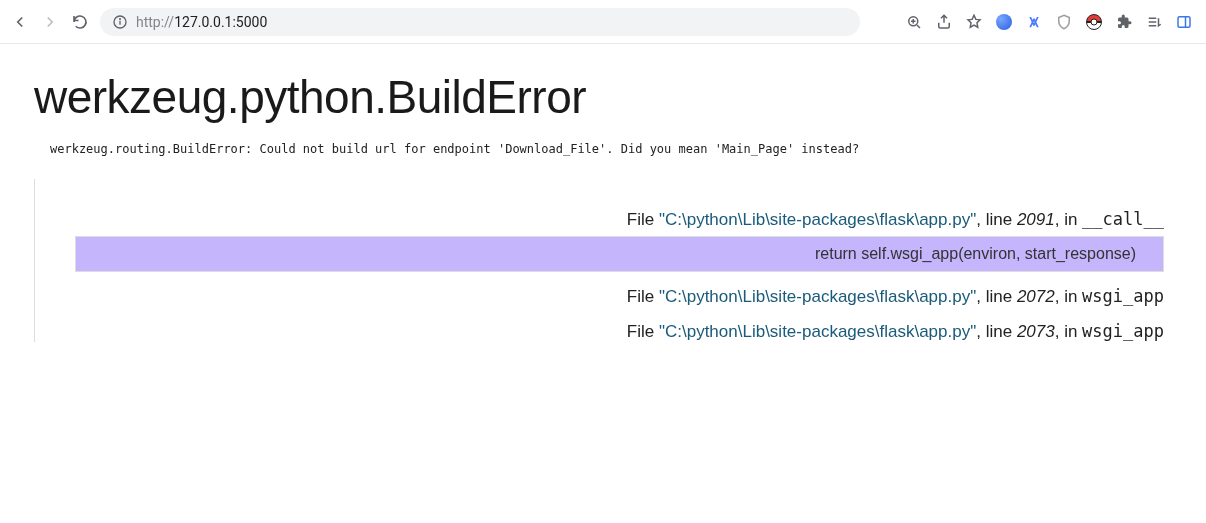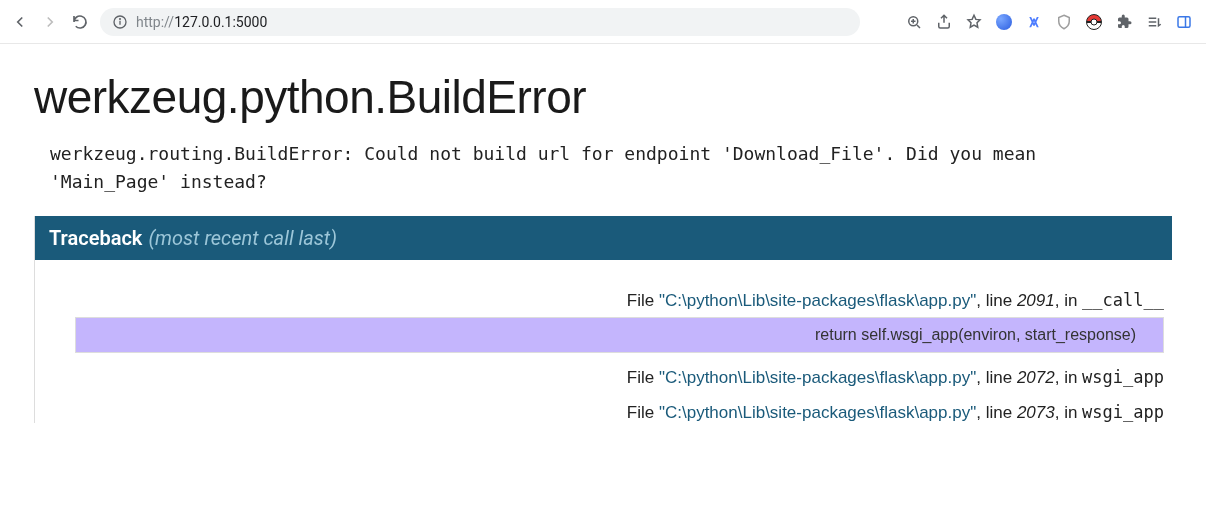--- a/index.html
+++ b/index.html
@@ -21,21 +21,21 @@
   .ext-blue { background: radial-gradient(circle at 30% 30%, #7aa7ff, #2a5de0); }
   .ext-wave { color:#4d7dff; font-weight:bold; font-size:16px; }
   .ext-shield { color:#9e9e9e; }
   .ext-poke { background: linear-gradient(to bottom, #e53935 0 45%, #222 45% 55%, #fff 55% 100%); border:1px solid #222; position:relative; }
   .ext-poke::after{content:"";position:absolute;width:5px;height:5px;background:#fff;border:1px solid #222;border-radius:50%;left:50%;top:50%;transform:translate(-50%,-50%);}
   .ext-puzzle { color:#5f6368; }
   
   
   .page { padding: 26px 34px 0 34px; }
   h1.exc { font-family: "Segoe UI", "Helvetica Neue", Arial, sans-serif; font-weight: 400; font-size: 46px; color: #1a1a1a; letter-spacing: -0.5px; margin-bottom: 16px; }
-  .message { font-family: "Consolas", "Menlo", monospace; font-size: 18px; color: #222; line-height: 1.55; padding: 0 16px 20px 16px; }
+  .message { font-family: "Consolas", "Menlo", monospace; font-size: 12px; color: #222; line-height: 1.55; padding: 0 16px 20px 16px; }
   
   .tb-container { border-left: 1px solid #ddd; }
   .tb-header { background: #1a5a7a; color: #fff; padding: 10px 14px; font-size: 20px; display:flex; align-items:baseline; gap:6px; }
   .tb-header .sub { color: #9cc6d8; font-style: italic; font-weight: 400; }
   .tb-header .main { font-weight: 600; }
   
   .frames { padding: 30px 8px 0 40px; }
   .frame { margin-bottom: 14px; text-align: right; }
   .frame-loc { font-size: 17px; color: #222; margin-bottom: 6px; font-family: "Segoe UI", sans-serif;}
   .frame-loc .path { color: #1a5a7a; }
@@ -125,24 +125,20 @@
         </svg>
       </div>
   </div>
 </div>
 
 <div class="page">
   <h1 class="exc">werkzeug.python.BuildError</h1>
   <div class="message">werkzeug.routing.BuildError: Could not build url for endpoint 'Download_File'. Did you mean 'Main_Page' instead?</div>
 
   <div class="tb-container">
-    <div class="tb-header">
-      <span class="main">Traceback</span>
-      <span class="sub">(most recent call last)</span>
-    </div>
     <div class="frames" id="frames">
         <div class="frame">
           <div class="frame-loc"><span>File </span><span class="path">"C:\python\Lib\site-packages\flask\app.py"</span><span>, line </span><span class="line">2091</span><span>, in </span><span class="fn">__call__</span></div>
           <div class="code-box">return self.wsgi_app(environ, start_response)</div>
         </div>
         <div class="frame">
           <div class="frame-loc"><span>File </span><span class="path">"C:\python\Lib\site-packages\flask\app.py"</span><span>, line </span><span class="line">2072</span><span>, in </span><span class="fn">wsgi_app</span></div>
         </div>
         <div class="frame">
           <div class="frame-loc"><span>File </span><span class="path">"C:\python\Lib\site-packages\flask\app.py"</span><span>, line </span><span class="line">2073</span><span>, in </span><span class="fn">wsgi_app</span></div>

